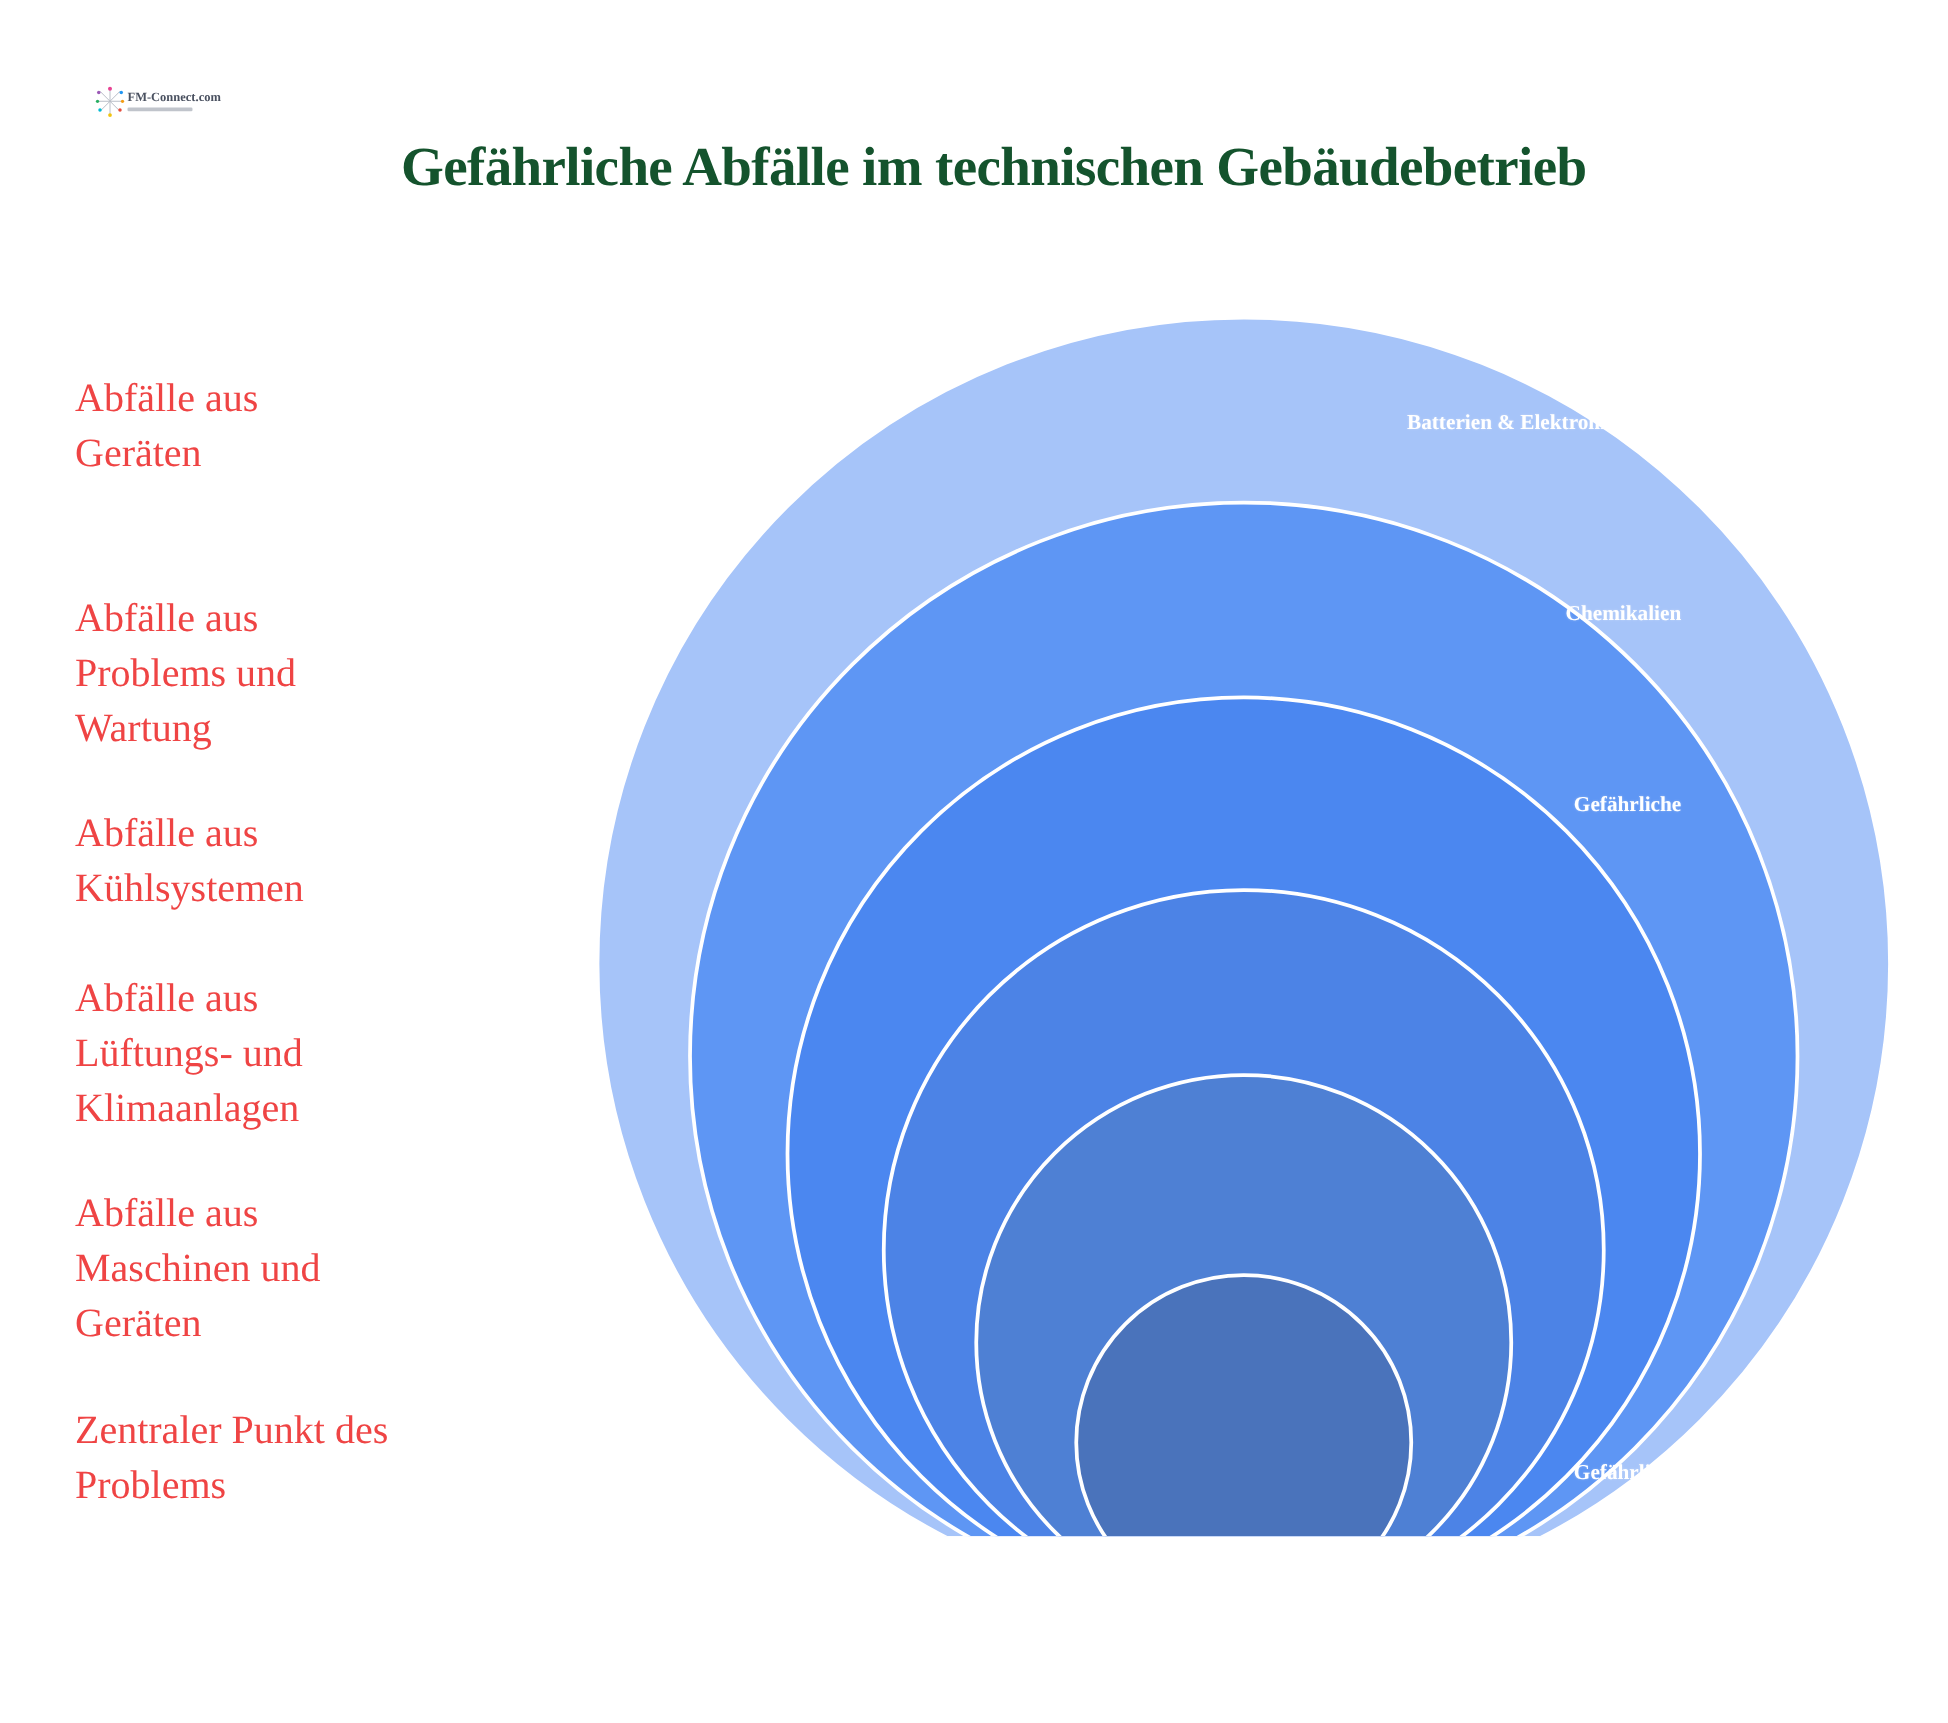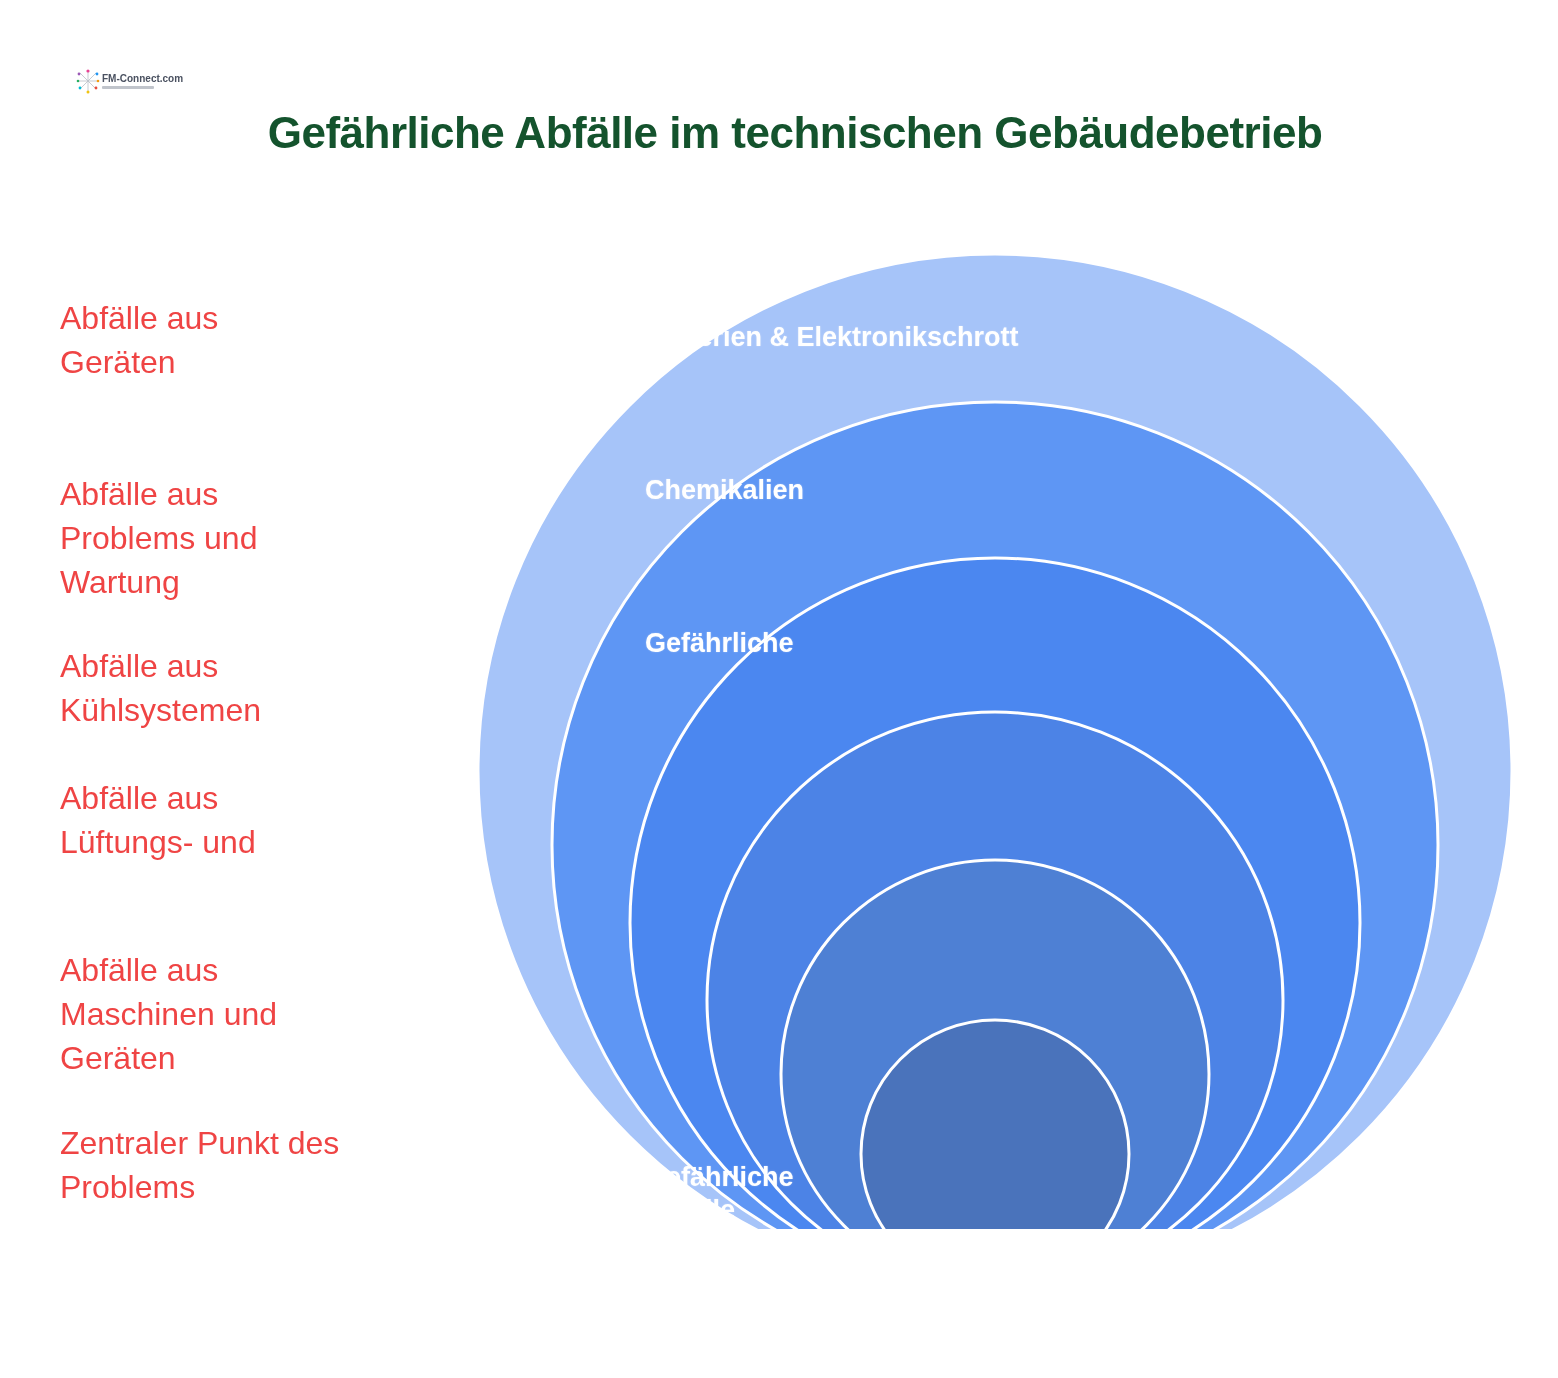--- a/index.html
+++ b/index.html
@@ -2,21 +2,21 @@
 <html><head>
 <meta charset="utf-8">
 <style>
   html, body { margin: 0; padding: 0; background: #ffffff; }
   .page {
     position: relative;
     width: 1558px;
     height: 1229px;
     background: #ffffff;
     overflow: hidden;
-    font-family: Liberation Sans, sans-serif;
+    font-family: Liberation Serif, serif;
   }
 
   
   .logo {
     position: absolute;
     left: 76px;
     top: 68px;
     display: flex;
     align-items: flex-start;
     gap: 2px;
@@ -59,23 +59,23 @@
     left: 0;
     top: 0;
   }
 
   
   #ring-labels { position: absolute; left: 0; top: 0; width: 100%; height: 100%; pointer-events: none; }
   .ring-label {
     position: absolute;
     left: 645px;           
     width: 700px;
-    text-align: left;
+    text-align: right;
     color: #ffffff;
-    font-size: 27px;
+    font-size: 17px;
     font-weight: bold;
     line-height: 33px;
     text-shadow: 0 0 2px rgba(255,255,255,0.35);
   }
 
   
   #side-labels {
     position: absolute;
     left: 60px;
     top: 0;
@@ -158,20 +158,21 @@
         <div>Problems und</div>
         <div>Wartung</div>
       </div>
       <div class="side-block" style="top: 644px;">
         <div>Abfälle aus</div>
         <div>Kühlsystemen</div>
       </div>
       <div class="side-block" style="top: 776px;">
         <div>Abfälle aus</div>
         <div>Lüftungs- und</div>
+        <div>Klimaanlagen</div>
       </div>
       <div class="side-block" style="top: 948px;">
         <div>Abfälle aus</div>
         <div>Maschinen und</div>
         <div>Geräten</div>
       </div>
       <div class="side-block" style="top: 1121px;">
         <div>Zentraler Punkt des</div>
         <div>Problems</div>
       </div>

